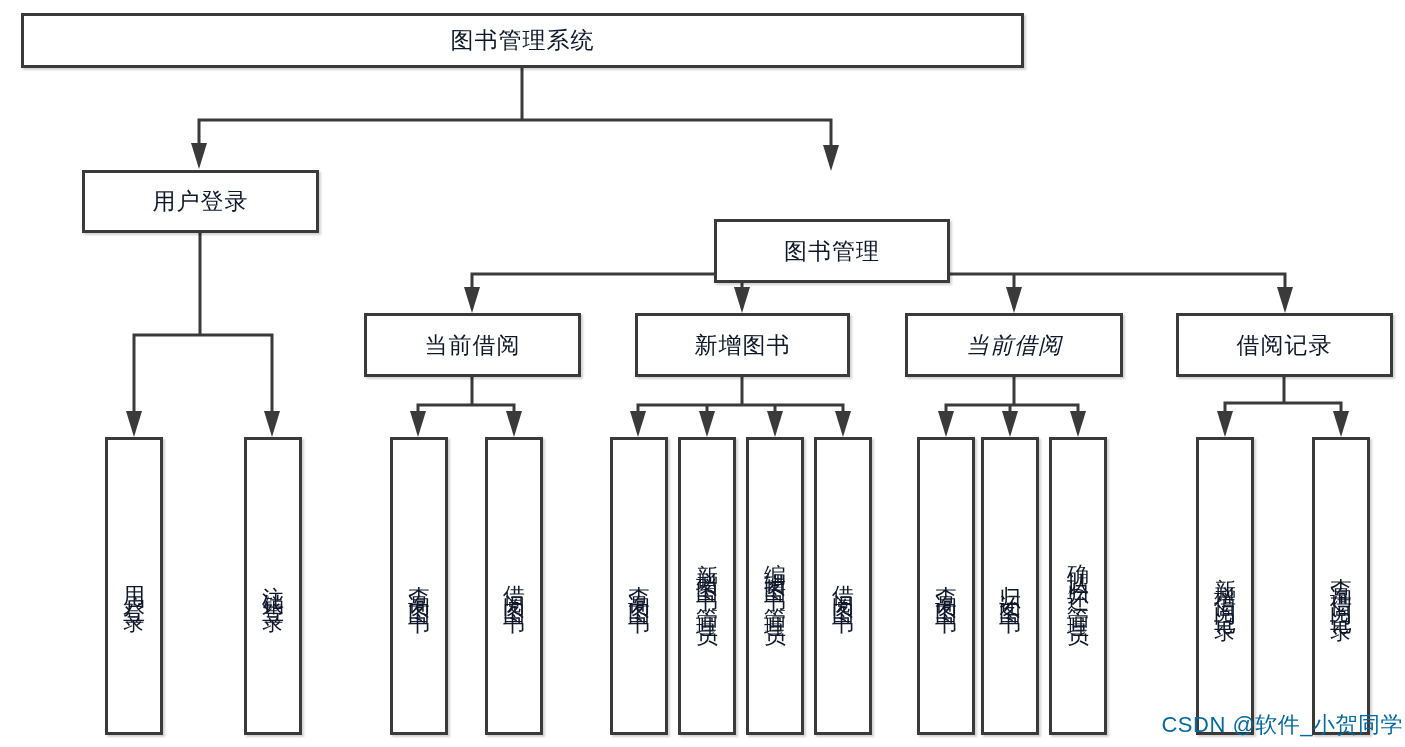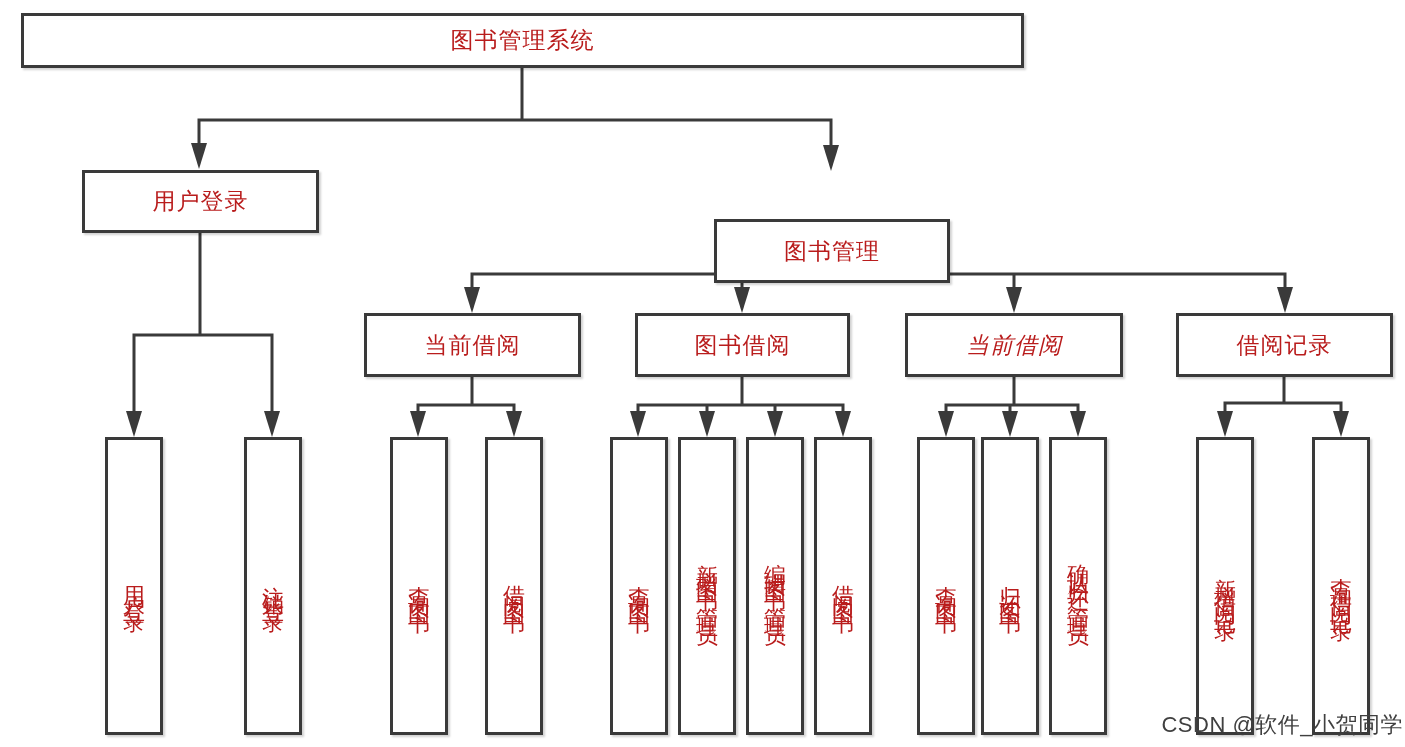--- a/index.html
+++ b/index.html
@@ -14,21 +14,21 @@
   #connectors { position: absolute; left: 0; top: 0; z-index: 1; }
   .node {
     position: absolute;
     box-sizing: border-box;
     background: #ffffff;
     border: 3px solid #3a3a3a;
     box-shadow: 2px 2px 2px rgba(0,0,0,0.18);
     display: flex;
     align-items: center;
     justify-content: center;
-    color: #b91c1c;
+    color: #0f172a;
     font-size: 23px;
     letter-spacing: 1px;
     z-index: 2;
     white-space: nowrap;
   }
   .leaf {
     writing-mode: vertical-rl;
     text-orientation: mixed;
     font-size: 22px;
     letter-spacing: 0.4em;
@@ -57,21 +57,21 @@
   #c10 { left: 981px; }
   #c11 { left: 1049px; }
   #c12 { left: 1196px; }
   #c13 { left: 1312px; }
   #watermark {
     position: absolute;
     right: 2px;
     bottom: 7px;
     z-index: 5;
     font-size: 22px;
-    color: #404040;
+    color: #0369a1;
     letter-spacing: 0.5px;
     white-space: nowrap;
   }
 </style>
 </head>
 <body>
 
 <div id="canvas">
 
   <svg id="connectors" width="1405" height="747" viewBox="0 0 1405 747">
@@ -106,21 +106,21 @@
       <polygon points="1333,411 1349,411 1341,437"></polygon>
     </g>
   </svg>
 
   <div class="node" id="n-root">图书管理系统</div>
 
   <div class="node" id="n-login">用户登录</div>
   <div class="node" id="n-mgmt">图书管理</div>
 
   <div class="node" id="n-recommend">当前借阅</div>
-  <div class="node" id="n-borrow">图书借阅</div>
+  <div class="node" id="n-borrow">新增图书</div>
   <div class="node" id="n-current">当前借阅</div>
   <div class="node" id="n-records">借阅记录</div>
 
   <div class="node leaf" id="c1">用户登录</div>
   <div class="node leaf" id="c2">注销登录</div>
   <div class="node leaf" id="c3">查询图书</div>
   <div class="node leaf" id="c4">借阅图书</div>
   <div class="node leaf" id="c5">查询图书</div>
   <div class="node leaf" id="c6">新增图书（管理员）</div>
   <div class="node leaf" id="c7">编辑图书（管理员）</div>

